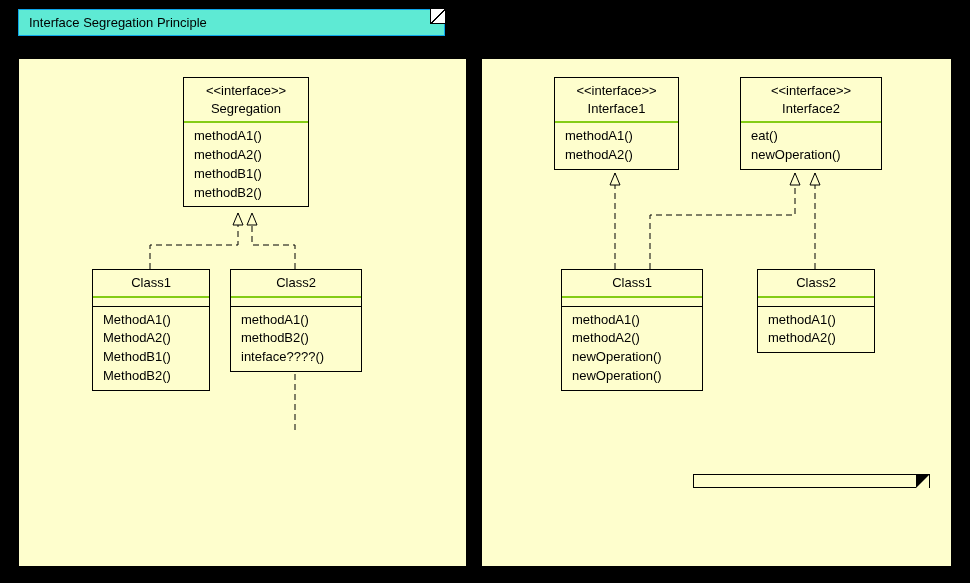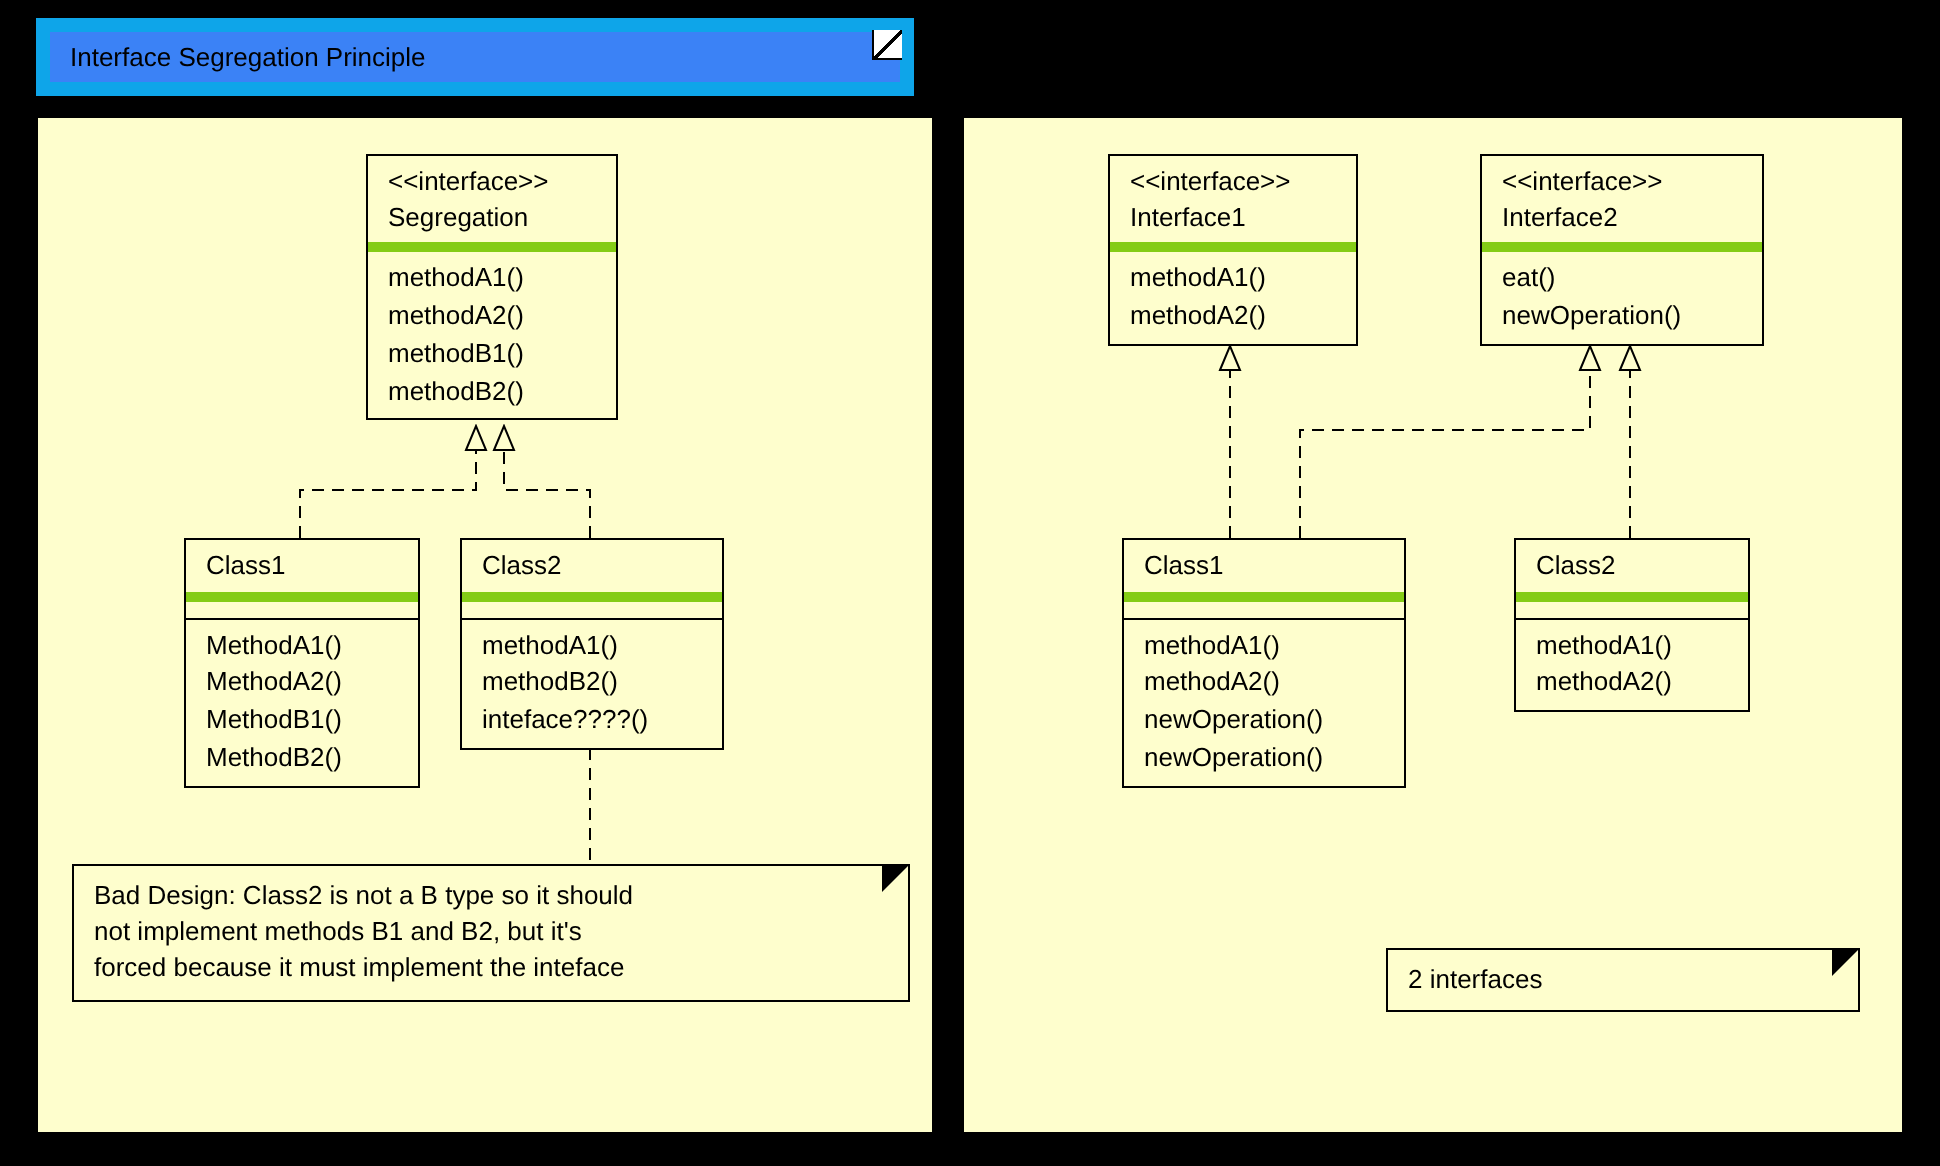--- a/index.html
+++ b/index.html
@@ -1,23 +1,23 @@
 <!DOCTYPE html>
 <html><head>
 <meta charset="utf-8">
 <style>
 body{margin:0;background:#000;font-family:Helvetica,Arial,sans-serif;font-size:13px}
 .canvas{position:relative;width:970px;height:583px;background:#000}
-.title-box{position:absolute;background:#3b82f6;border:7px solid #0ea5e9;padding:5px 10px}
+.title-box{position:absolute;background:#5eead4;border:1px solid #0ea5e9;padding:5px 10px}
 .title-box::after{content:"";position:absolute;top:-1px;right:-1px;width:14px;height:14px;background:linear-gradient(135deg,#fff 0 48%,#000 48% 54%,#000 54% 56%,#fff 56%);border-left:1px solid #000;border-bottom:1px solid #000}
 .title-fold{position:absolute;top:0;right:0;width:14px;height:14px;background:#000}
 .title-fold::before{content:"";position:absolute;top:0;left:0;border-style:solid;border-width:0 0 14px 14px;border-color:transparent transparent #fff transparent}
 .package{position:absolute;background:#fefecd;border:1px solid #000}
 .uml-class{position:absolute;background:#fefecd;border:1px solid #000}
-.uml-head{border-bottom:5px solid #84cc16;padding:4px 10px;line-height:1.35}
+.uml-head{border-bottom:2px solid #84cc16;text-align:center;padding:4px 10px;line-height:1.35}
 .uml-stub{border-bottom:1px solid #000;height:8px}
 .uml-body{padding:4px 10px;line-height:1.45}
 .note{position:absolute;background:#fefecd;border:1px solid #000;padding:6px 10px;line-height:1.4}
 .note::after{content:"";position:absolute;top:-1px;right:-1px;width:14px;height:14px;background:#000}
 .note::before{content:"";position:absolute;top:0;right:0;width:0;height:0;border-style:solid;border-width:0 0 13px 13px;border-color:transparent transparent #fefecd transparent;z-index:1}
 svg.lines{position:absolute;top:0;left:0;pointer-events:none}
 </style>
 </head>
 <body>
 
@@ -63,25 +63,20 @@
       <div>Class2</div>
     </div>
     <div class="uml-stub"></div>
     <div class="uml-body">
       <div>methodA1()</div>
       <div>methodB2()</div>
       <div>inteface????()</div>
     </div>
   </div>
 
-  <div class="note" style="left:36px;top:432px;width:397px">
-    <div>Bad Design: Class2 is not a B type so it should</div>
-    <div>not implement methods B1 and B2, but it's</div>
-    <div>forced because it must implement the inteface</div>
-  </div>
 
   <div class="uml-class" style="left:554px;top:77px;width:123px">
     <div class="uml-head">
       <div>&lt;&lt;interface&gt;&gt;</div>
       <div>Interface1</div>
     </div>
     <div class="uml-body">
       <div>methodA1()</div>
       <div>methodA2()</div>
     </div>
@@ -116,21 +111,20 @@
       <div>Class2</div>
     </div>
     <div class="uml-stub"></div>
     <div class="uml-body">
       <div>methodA1()</div>
       <div>methodA2()</div>
     </div>
   </div>
 
   <div class="note" style="left:693px;top:474px;width:215px">
-    <div>2 interfaces</div>
   </div>
 
   <svg class="lines" width="970" height="583">
     <defs>
       <marker id="tri" markerWidth="14" markerHeight="12" refX="13" refY="6" orient="auto">
         <path d="M1,1 L13,6 L1,11 Z" fill="#fefecd" stroke="#000" stroke-width="1"></path>
       </marker>
     </defs>
 
     <path d="M150,269 L150,245 L238,245 L238,213" stroke="#000" fill="none" stroke-dasharray="6,4" marker-end="url(#tri)"></path>

